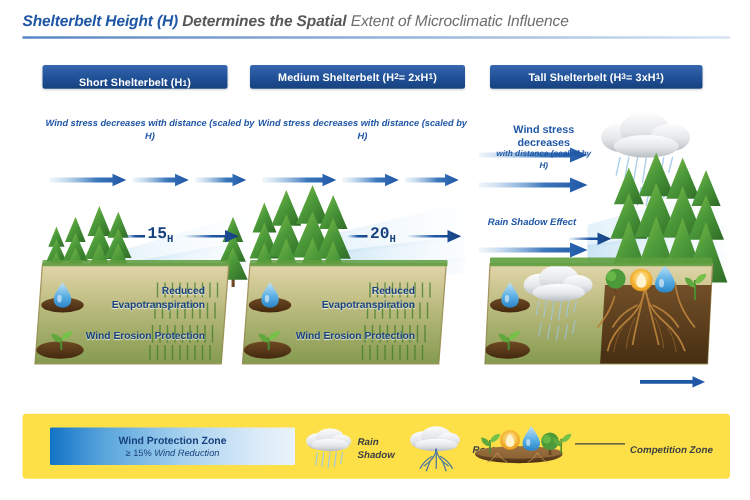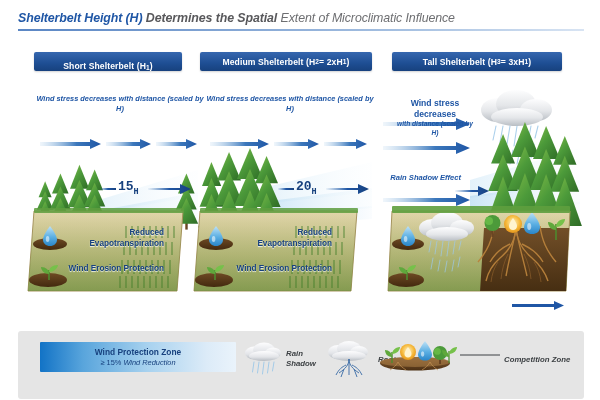--- a/index.html
+++ b/index.html
@@ -83,22 +83,22 @@
     text-shadow: 0 1px 1px rgba(255,255,255,0.85);
   }
   #soil-l1a { left: 60px;  top: 152px; width: 104px; }
   #soil-l1b { left: 60px;  top: 188px; width: 104px; }
   #soil-l2a { left: 228px; top: 152px; width: 104px; }
   #soil-l2b { left: 228px; top: 188px; width: 104px; }
   #soil-l3  { left: 414px; top: 178px; width: 86px; font-size: 9px; }
 
   
   #legend {
-    position: absolute; left: 18px; top: 331px; width: 566px; height: 68px;
-    background: #e5e5e5; border-radius: 3px;
+    position: absolute; left: 18px; top: 331px; width: 566px; height: 52px;
+    background: #fde047; border-radius: 3px;
   }
   #wpz-bar {
     position: absolute; left: 22px; top: 11px; width: 196px; height: 30px;
     background: linear-gradient(to right, #1273C6 0%, #59A5DC 22%, #A8D2EF 55%, #DCEBF8 85%, #EAF3FB 100%);
     border-radius: 1px;
     display: flex; flex-direction: column; align-items: center; justify-content: center;
   }
   #wpz-title { color: #17417E; font-weight: bold; font-size: 8.4px; }
   #wpz-sub { color: #17417E; font-size: 7.4px; margin-top: 1px; }
   #wpz-sub i { font-style: italic; }

